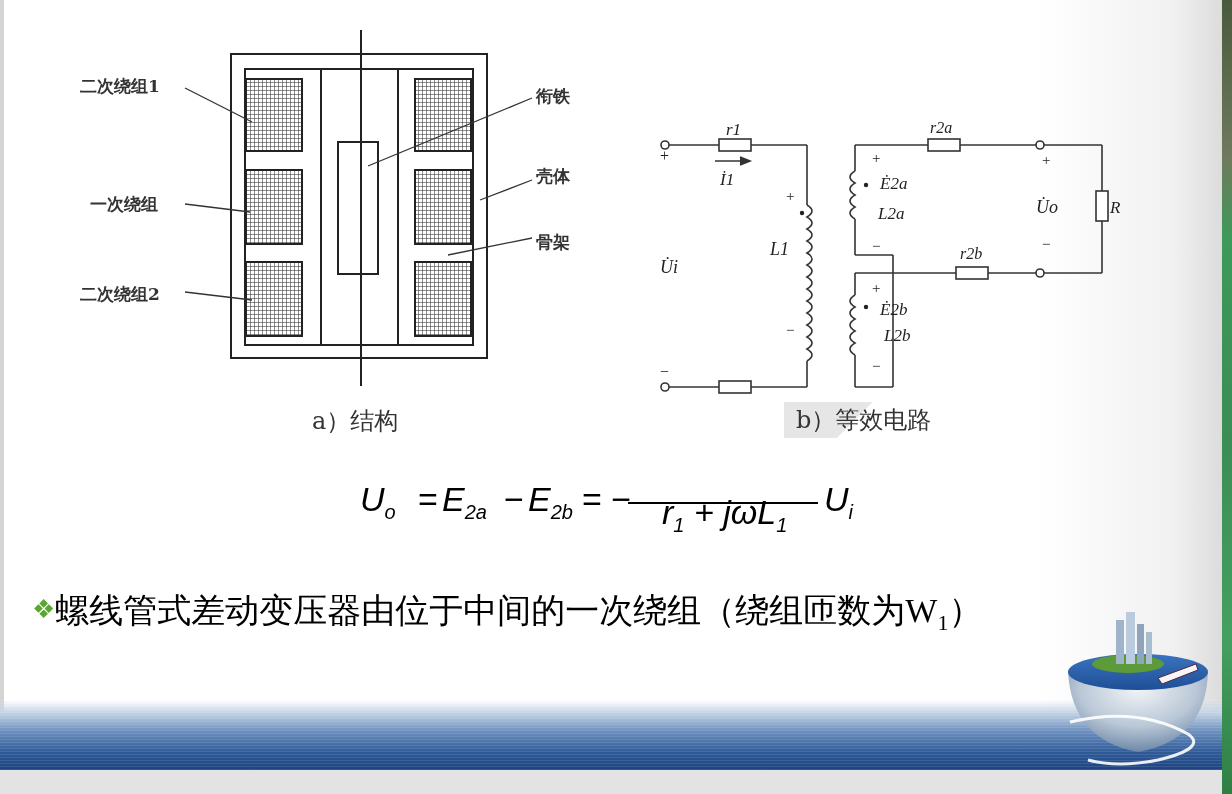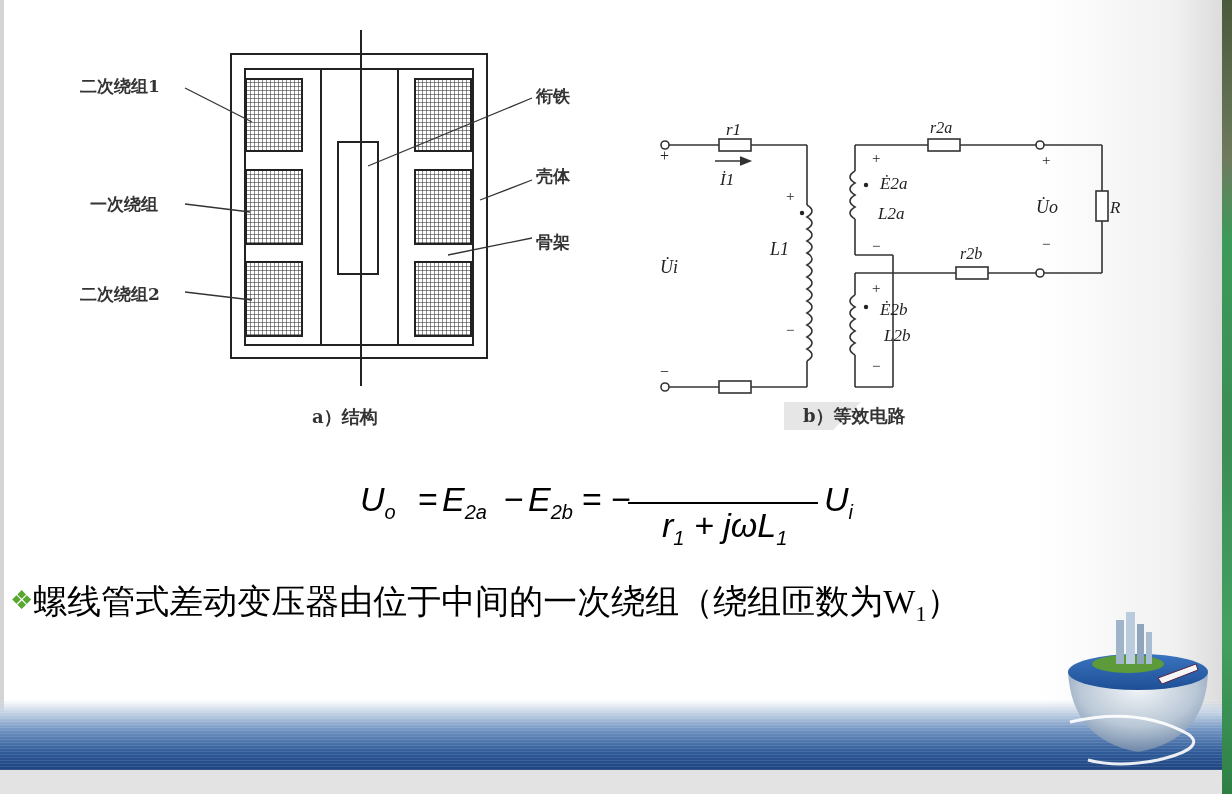--- a/index.html
+++ b/index.html
@@ -24,36 +24,36 @@
     background:
       repeating-linear-gradient(180deg, rgba(255,255,255,0.10) 0px, rgba(255,255,255,0.10) 1px, transparent 1px, transparent 3px),
       linear-gradient(180deg, rgba(255,255,255,0) 0%, #c5d4e6 18%, #6b8fbe 45%, #2f5a98 75%, #1d437f 100%);
   }
   .figure-a { position:absolute; left:70px; top:30px; width:520px; height:410px; }
   .figure-b { position:absolute; left:640px; top:75px; width:480px; height:360px; }
   .fig-label {
     font-family:"DejaVu Serif","Liberation Serif",serif; font-size:17px; fill:#333; font-weight:bold;
   }
   .caption {
-    position:absolute; font-size:18px; color:#333; font-weight:bold;
+    position:absolute; font-size:24px; color:#333; font-weight:normal;
     font-family:"DejaVu Serif","Liberation Serif",serif;
   }
   .caption-a { left:312px; top:405px; }
-  .caption-b { left:784px; top:402px; padding:2px 19px; background:linear-gradient(135deg,#e6e6e6 0%,#e6e6e6 45%,transparent 46%); }
+  .caption-b { left:784px; top:402px; padding:2px 12px; background:linear-gradient(135deg,#e6e6e6 0%,#e6e6e6 45%,transparent 46%); }
   .formula {
     position:absolute; left:360px; top:452px; height:100px; width:520px;
     font-family:Liberation Sans, sans-serif; font-style:italic; font-size:34px; color:#000;
   }
   .formula .part { position:absolute; white-space:nowrap; }
   .formula sub { font-size:20px; vertical-align:-8px; }
   .formula .roman { font-style:normal; }
   .frac-line { position:absolute; left:268px; top:50px; width:190px; height:2px; background:#000; }
   .body-text {
-    position:absolute; left:10px; top:576px; width:1170px;
-    font-family:"DejaVu Serif","Liberation Serif",serif; font-size:34px; line-height:49px; color:#000;
+    position:absolute; left:32px; top:576px; width:1170px;
+    font-family:"DejaVu Serif","Liberation Serif",serif; font-size:34px; line-height:67px; color:#000;
   }
   .body-text .line { white-space:nowrap; height:49px; }
   .bullet { color:#5aa632; font-size:26px; vertical-align:4px; }
   .it { font-family:"Liberation Serif","DejaVu Serif",serif; font-style:italic; }
   .rm { font-family:"Liberation Serif","DejaVu Serif",serif; }
   .body-text sub { font-size:22px; vertical-align:-8px; }
   .globe { position:absolute; left:1058px; top:610px; width:160px; height:160px; }
 </style>
 </head>
 <body>
@@ -178,21 +178,21 @@
   <div class="caption caption-b">b）等效电路</div>
 
   <div class="formula">
     <span class="part" style="left:0; top:28px;"><span>U</span><sub>o</sub></span>
     <span class="part roman" style="left:58px; top:28px;">=</span>
     <span class="part" style="left:82px; top:28px;"><span>E</span><sub>2a</sub></span>
     <span class="part roman" style="left:144px; top:28px;">−</span>
     <span class="part" style="left:168px; top:28px;"><span>E</span><sub>2b</sub></span>
     <span class="part roman" style="left:222px; top:28px;">= −</span>
     <div class="frac-line"></div>
-    <span class="part" style="left:302px; top:54px;"><span>r</span><sub>1</sub><span> + jωL</span><sub>1</sub></span>
+    <span class="part" style="left:302px; top:41px;"><span>r</span><sub>1</sub><span> + jωL</span><sub>1</sub></span>
     <span class="part" style="left:464px; top:28px;text-align:right;"><span>U</span><sub>i</sub></span>
   </div>
 
   <div class="sea"></div>
 
   <svg class="globe" viewBox="0 0 160 160">
     <defs>
       <radialGradient id="gb" cx="50%" cy="30%" r="70%">
         <stop offset="0%" stop-color="#f2f5f8"></stop>
         <stop offset="60%" stop-color="#b9c7d6"></stop>

